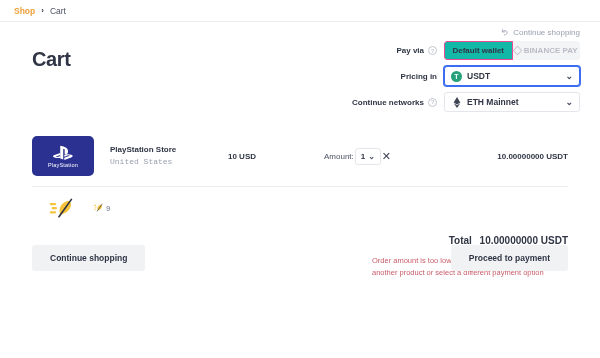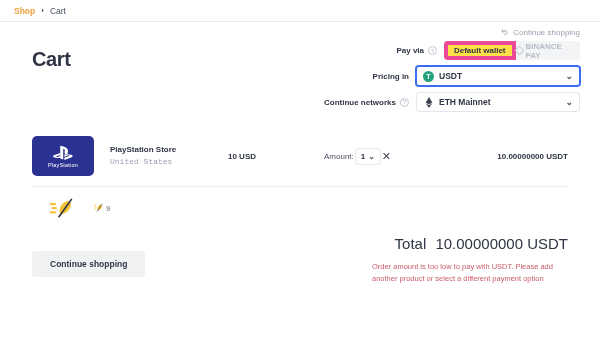--- a/index.html
+++ b/index.html
@@ -102,31 +102,31 @@
   .seg-btn {
     flex: 1;
     display: flex;
     align-items: center;
     justify-content: center;
     gap: 3px;
     font-size: 8px;
     font-weight: 700;
     cursor: pointer;
   }
-  .seg-btn.active { background: #fde047; color: #2f3545; border: 4px solid #ec4899; border-radius: 3px 0 0 3px; text-align: center;}
+  .seg-btn.active { background: #14b8a6; color: #2f3545; border: 1px solid #ec4899; border-radius: 3px 0 0 3px; text-align: center;}
   .seg-btn.inactive { background: #f3f4f6; color: #b9bdc7; border: 1px solid #f3f4f6; border-left: none; border-radius: 0 3px 3px 0; align-items: center;}
   .binance-glyph {
     width: 7px; height: 7px;
     transform: rotate(45deg);
     border: 1.2px solid #c9ccd4;
   }
 
   
   .sel {
-    width: 164px;
+    width: 136px;
     height: 20px;
     border: 1px solid #e4e6eb;
     border-radius: 3px;
     background: #fff;
     display: flex;
     align-items: center;
     padding: 0 6px;
     gap: 5px;
     font-size: 8.5px;
     font-weight: 700;
@@ -202,21 +202,21 @@
     cursor: pointer;
   }
   .qty .chev { font-size: 8px; color: #4a5163; }
   .remove-x { font-size: 11px; color: #3f4553; cursor: pointer; line-height: 1; font-weight: 300; }
 
   .row-total { width: 100px; text-align: right; font-size: 8px; font-weight: 700; color: #2f3545; flex: none; }
   .row-total.free { font-weight: 400; color: #9aa0ae; }
 
   
   .totals { padding: 6px 18px 0; text-align: right; }
-  .total-line { font-size: 15px; font-weight: 400; color: #2f3545; }
+  .total-line { font-size: 10px; font-weight: 700; color: #2f3545; }
   .total-line .amt { margin-left: 5px; }
   .error-msg {
     margin-top: 9px;
     margin-left: auto;
     width: 196px;
     text-align: left;
     font-size: 7.5px;
     line-height: 1.55;
     color: #c85c68;
   }
@@ -376,15 +376,16 @@
   <div class="totals">
     <div class="total-line">
       <span>Total</span>
       <span class="amt">10.00000000 USDT</span>
     </div>
     <div class="error-msg">Order amount is too low to pay with USDT. Please add another product or select a different payment option</div>
   </div>
 
   <div class="footer">
     <button class="btn">Continue shopping</button>
+    <button class="btn">Proceed to payment</button>
   </div>
 
 </div>
 
 </body></html>

